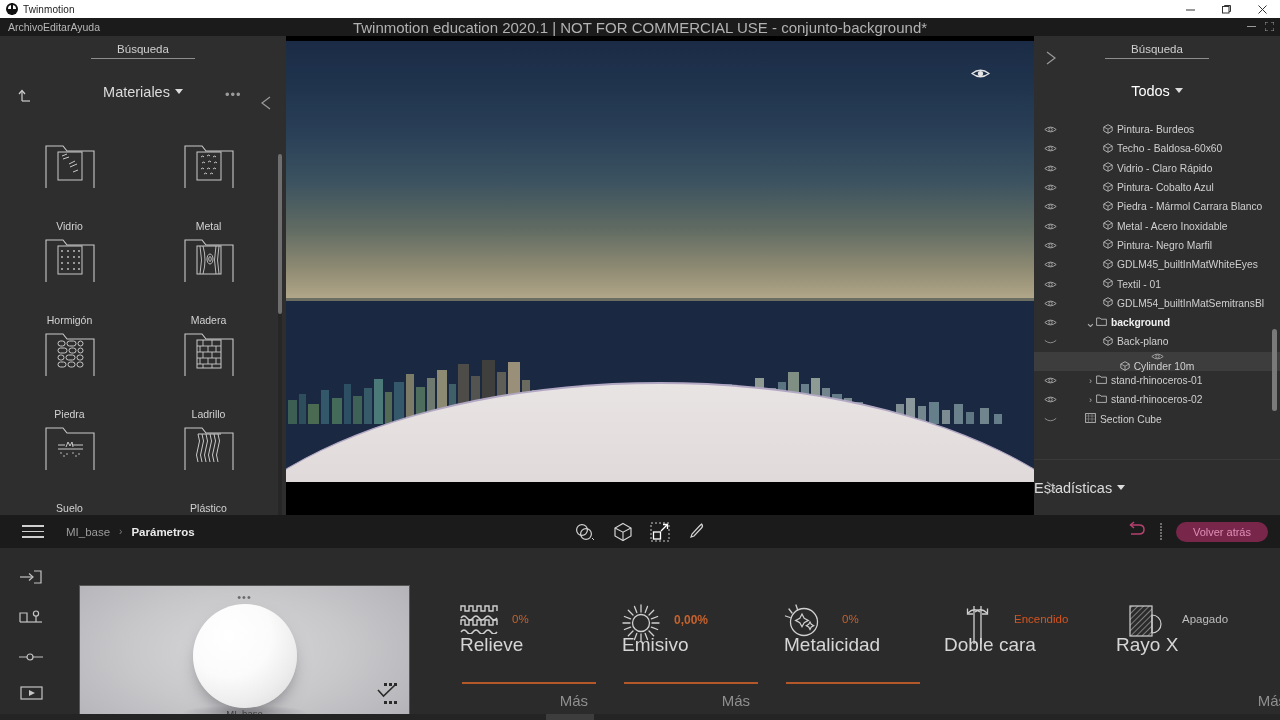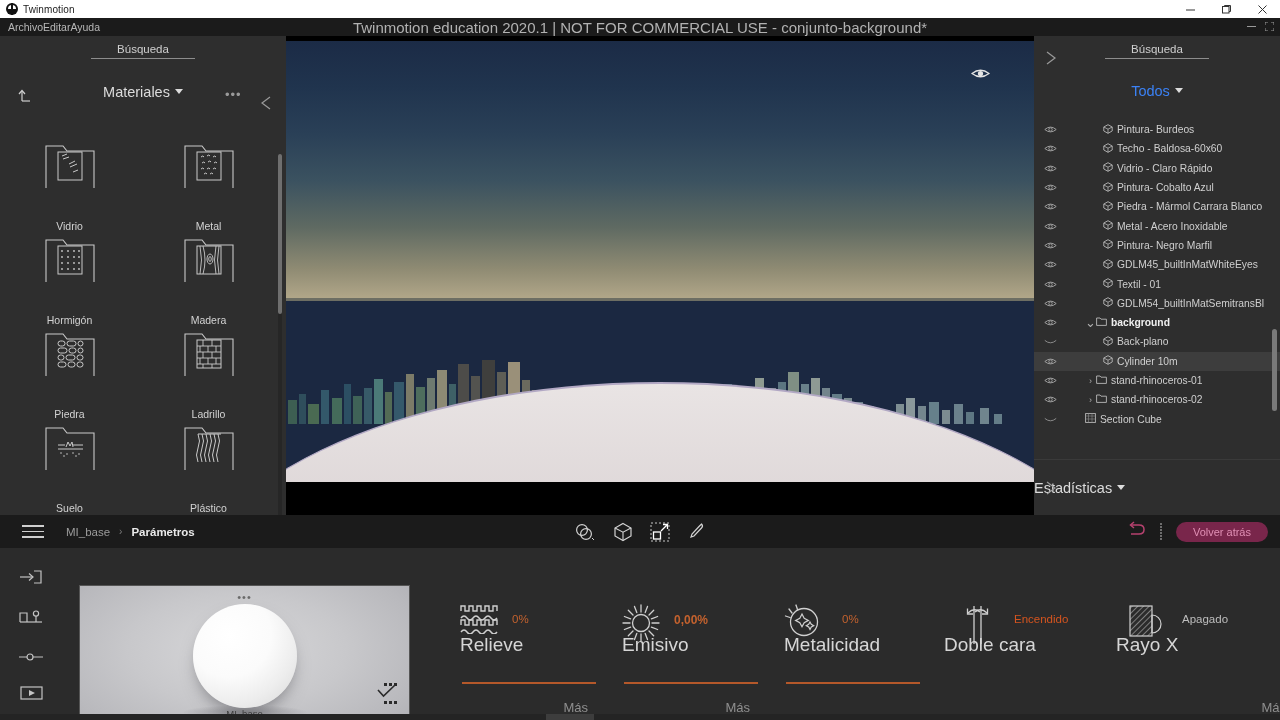--- a/index.html
+++ b/index.html
@@ -143,28 +143,28 @@
     background: #2e2e2e;
   }
   .rp-header { position: relative; height: 46px; }
   .rp-search {
     position: absolute; left: 71px; top: 7px; width: 104px;
     text-align: center; font-size: 11.5px; color: #cfcfcf;
     padding-bottom: 3px; border-bottom: 1px solid #8d8d8d;
   }
   .rp-expand { position: absolute; left: 10px; top: 15px; color: #9a9a9a; }
   .rp-filter { position: relative; height: 28px; text-align: center; }
-  .rp-filter span { font-size: 14.5px; color: #3b82f6; }
+  .rp-filter span { font-size: 14.5px; color: #ffffff; }
 
   .tree { position: absolute; left: 0; top: 84px; width: 246px; height: 365px; overflow: hidden; }
   .tree-row {
     position: relative; display: flex; align-items: center; height: 19.3px;
     cursor: pointer;
   }
-  .tree-row.sel { background: #3d3d3d; }
+  .tree-row.sel { background: #3d3d3d; flex-direction: column; }
   .eye-col { width: 33px; display: flex; justify-content: center; align-items: center; }
   .tw-ind { display: inline-block; }
   .tree-label {
     font-size: 10.3px; color: #cfcfcf; white-space: nowrap;
     display: flex; align-items: center; gap: 4px;
   }
   .tree-label.bold { font-weight: bold; color: #f0f0f0; }
   .mat-ico { color: #b9b9b9; font-size: 10px; }
   .arrow-col { width: 11px; font-size: 9px; color: #b0b0b0; text-align: center; }
   .magenta-bar {
@@ -267,21 +267,21 @@
   }
   .param-val.big { font-size: 12px; font-weight: bold; }
   .param-name {
     position: absolute; left: 22px; top: 86px; font-size: 19px; color: #d6d6d6; white-space: nowrap;
   }
   .param-slider {
     position: absolute; left: 24px; top: 134px; width: 134px; height: 2px; background: #4a4a4a;
   }
   .param-slider .fill { position: absolute; left: 0; top: 0; height: 2px; background: #b4582a; }
   .param-more {
-    position: absolute; right: 26px; top: 144px; font-size: 13px; color: #8f8f8f; cursor: pointer; margin-top: 8px;
+    position: absolute; right: 26px; top: 144px; font-size: 15px; color: #8f8f8f; cursor: pointer;
   }
   .bottom-strip {
     position: absolute; left: 0; bottom: 0; width: 1280px; height: 6px; background: #242424;
   }
   .bs-handle { position: absolute; left: 546px; bottom: 0; width: 48px; height: 6px; background: #3d3d3d; }
 </style>
 </head>
 <body>
 
 <div class="app">

